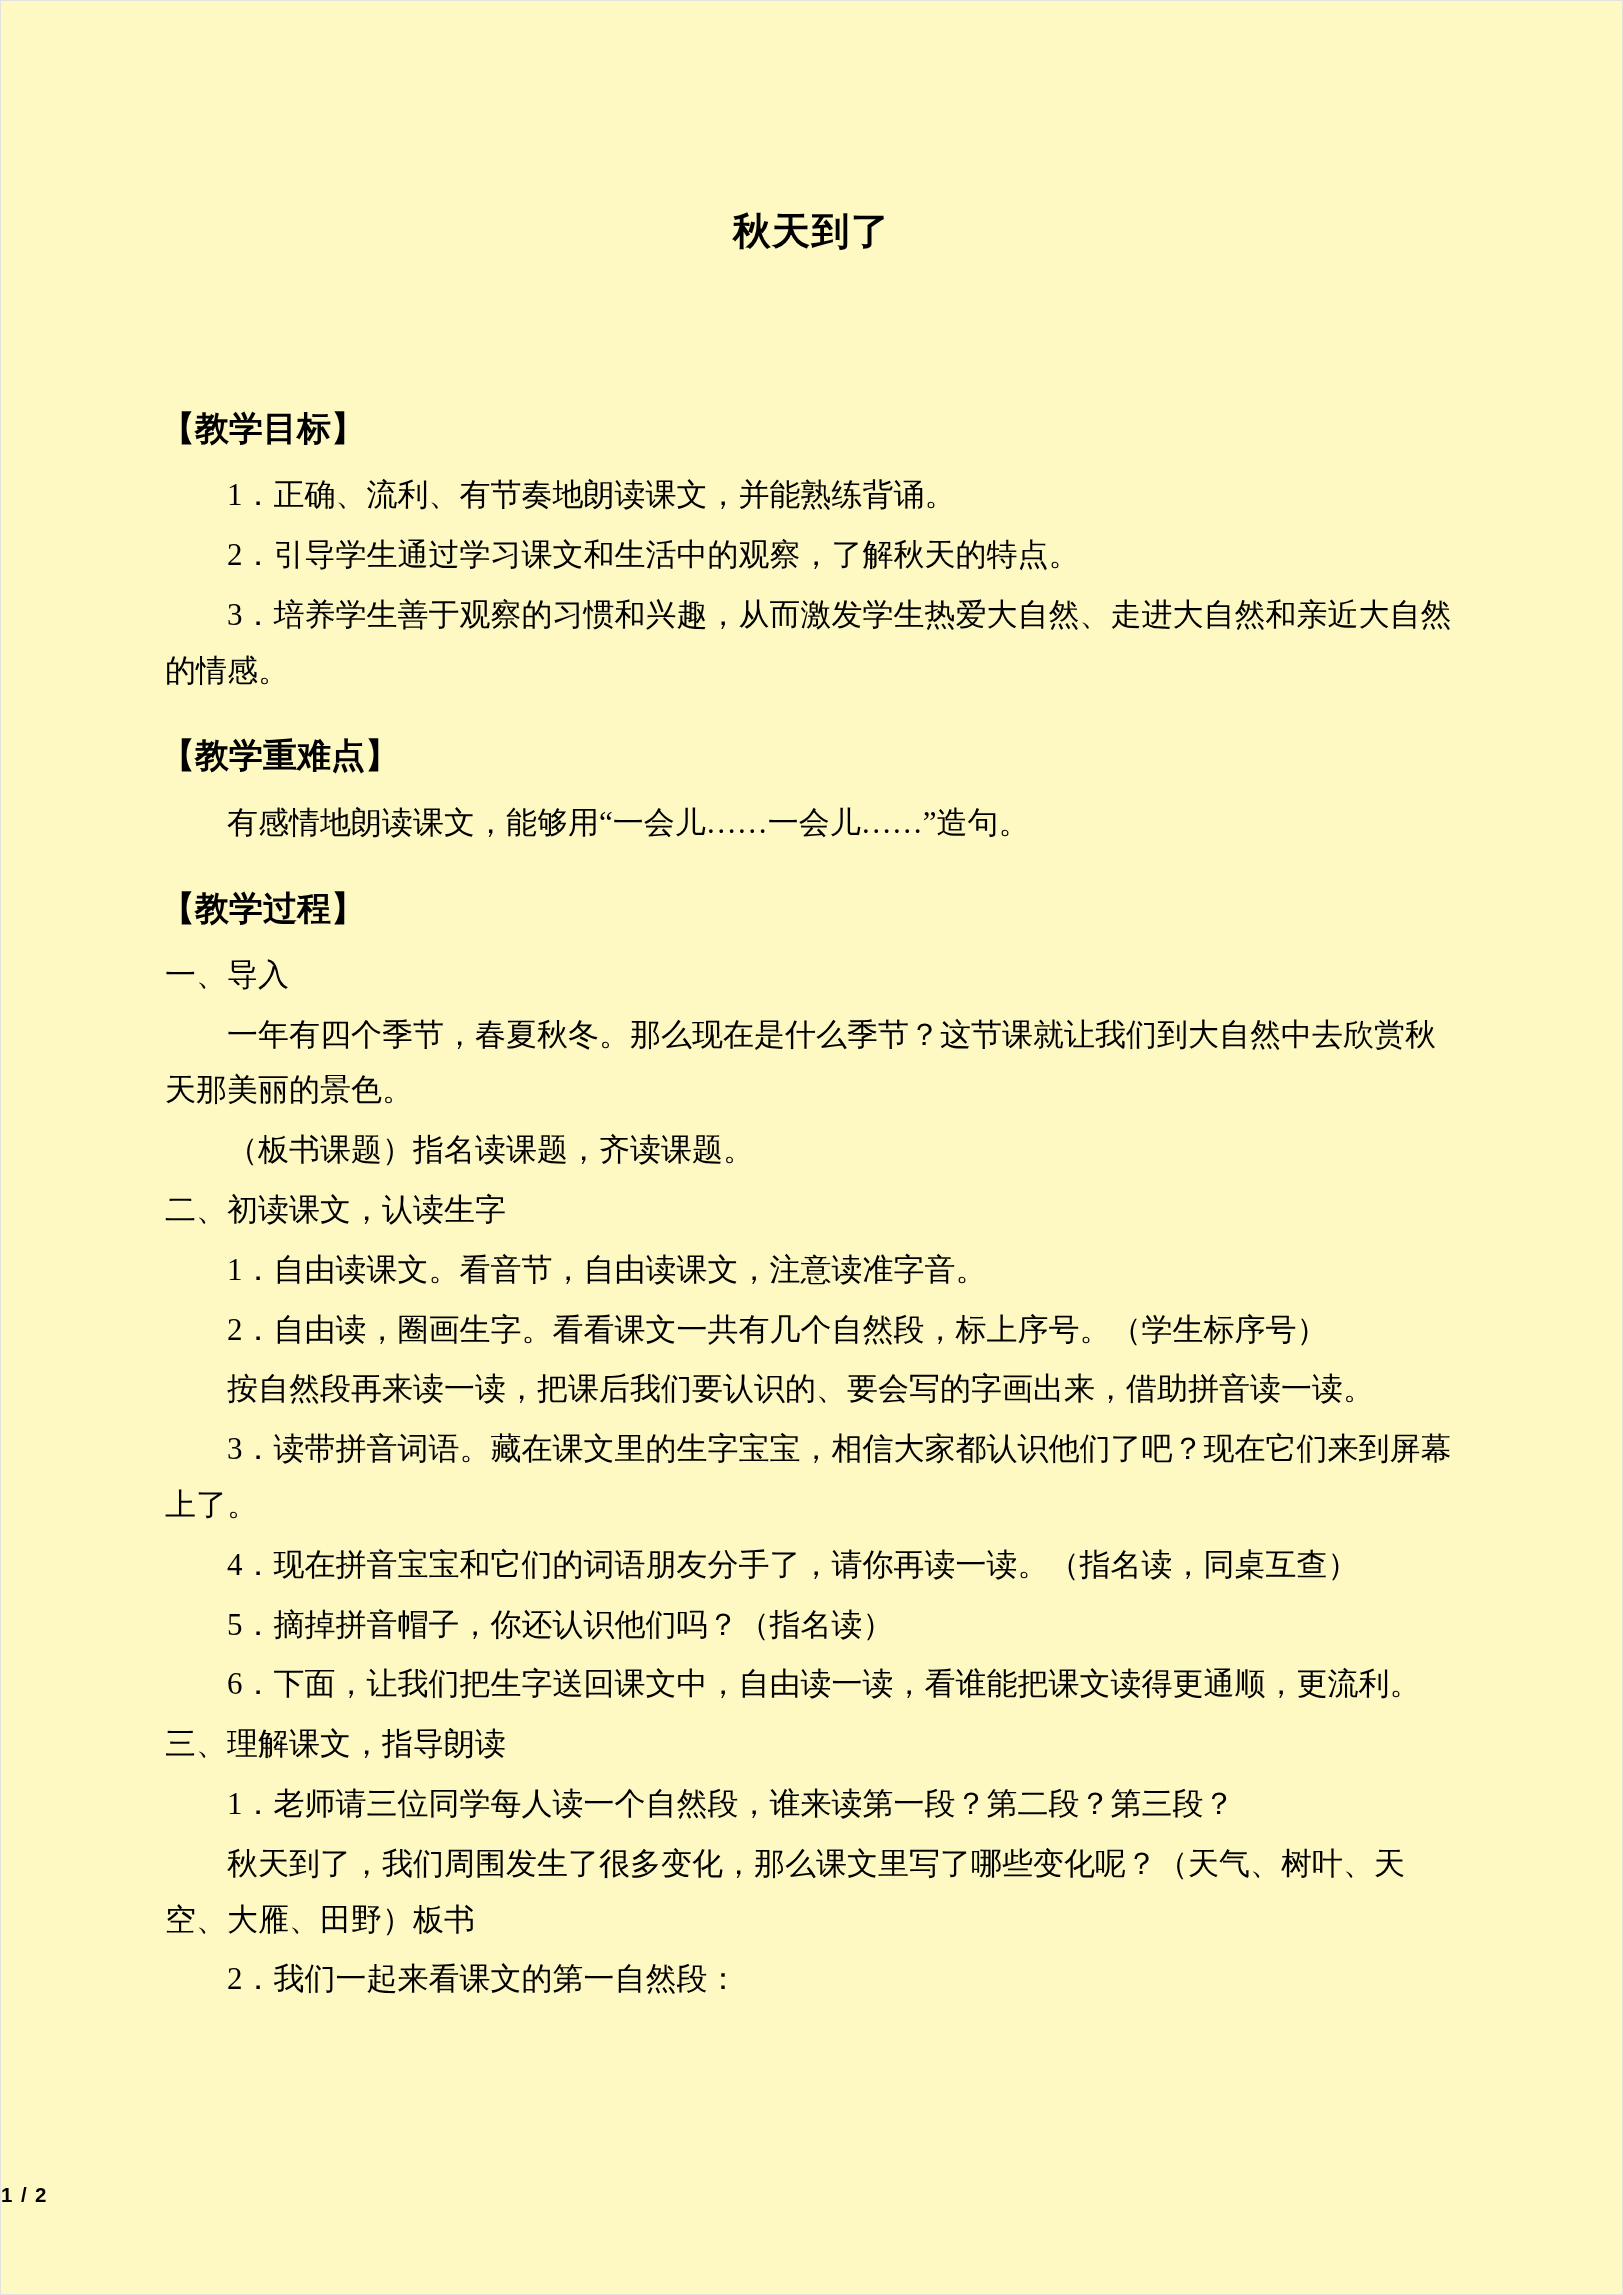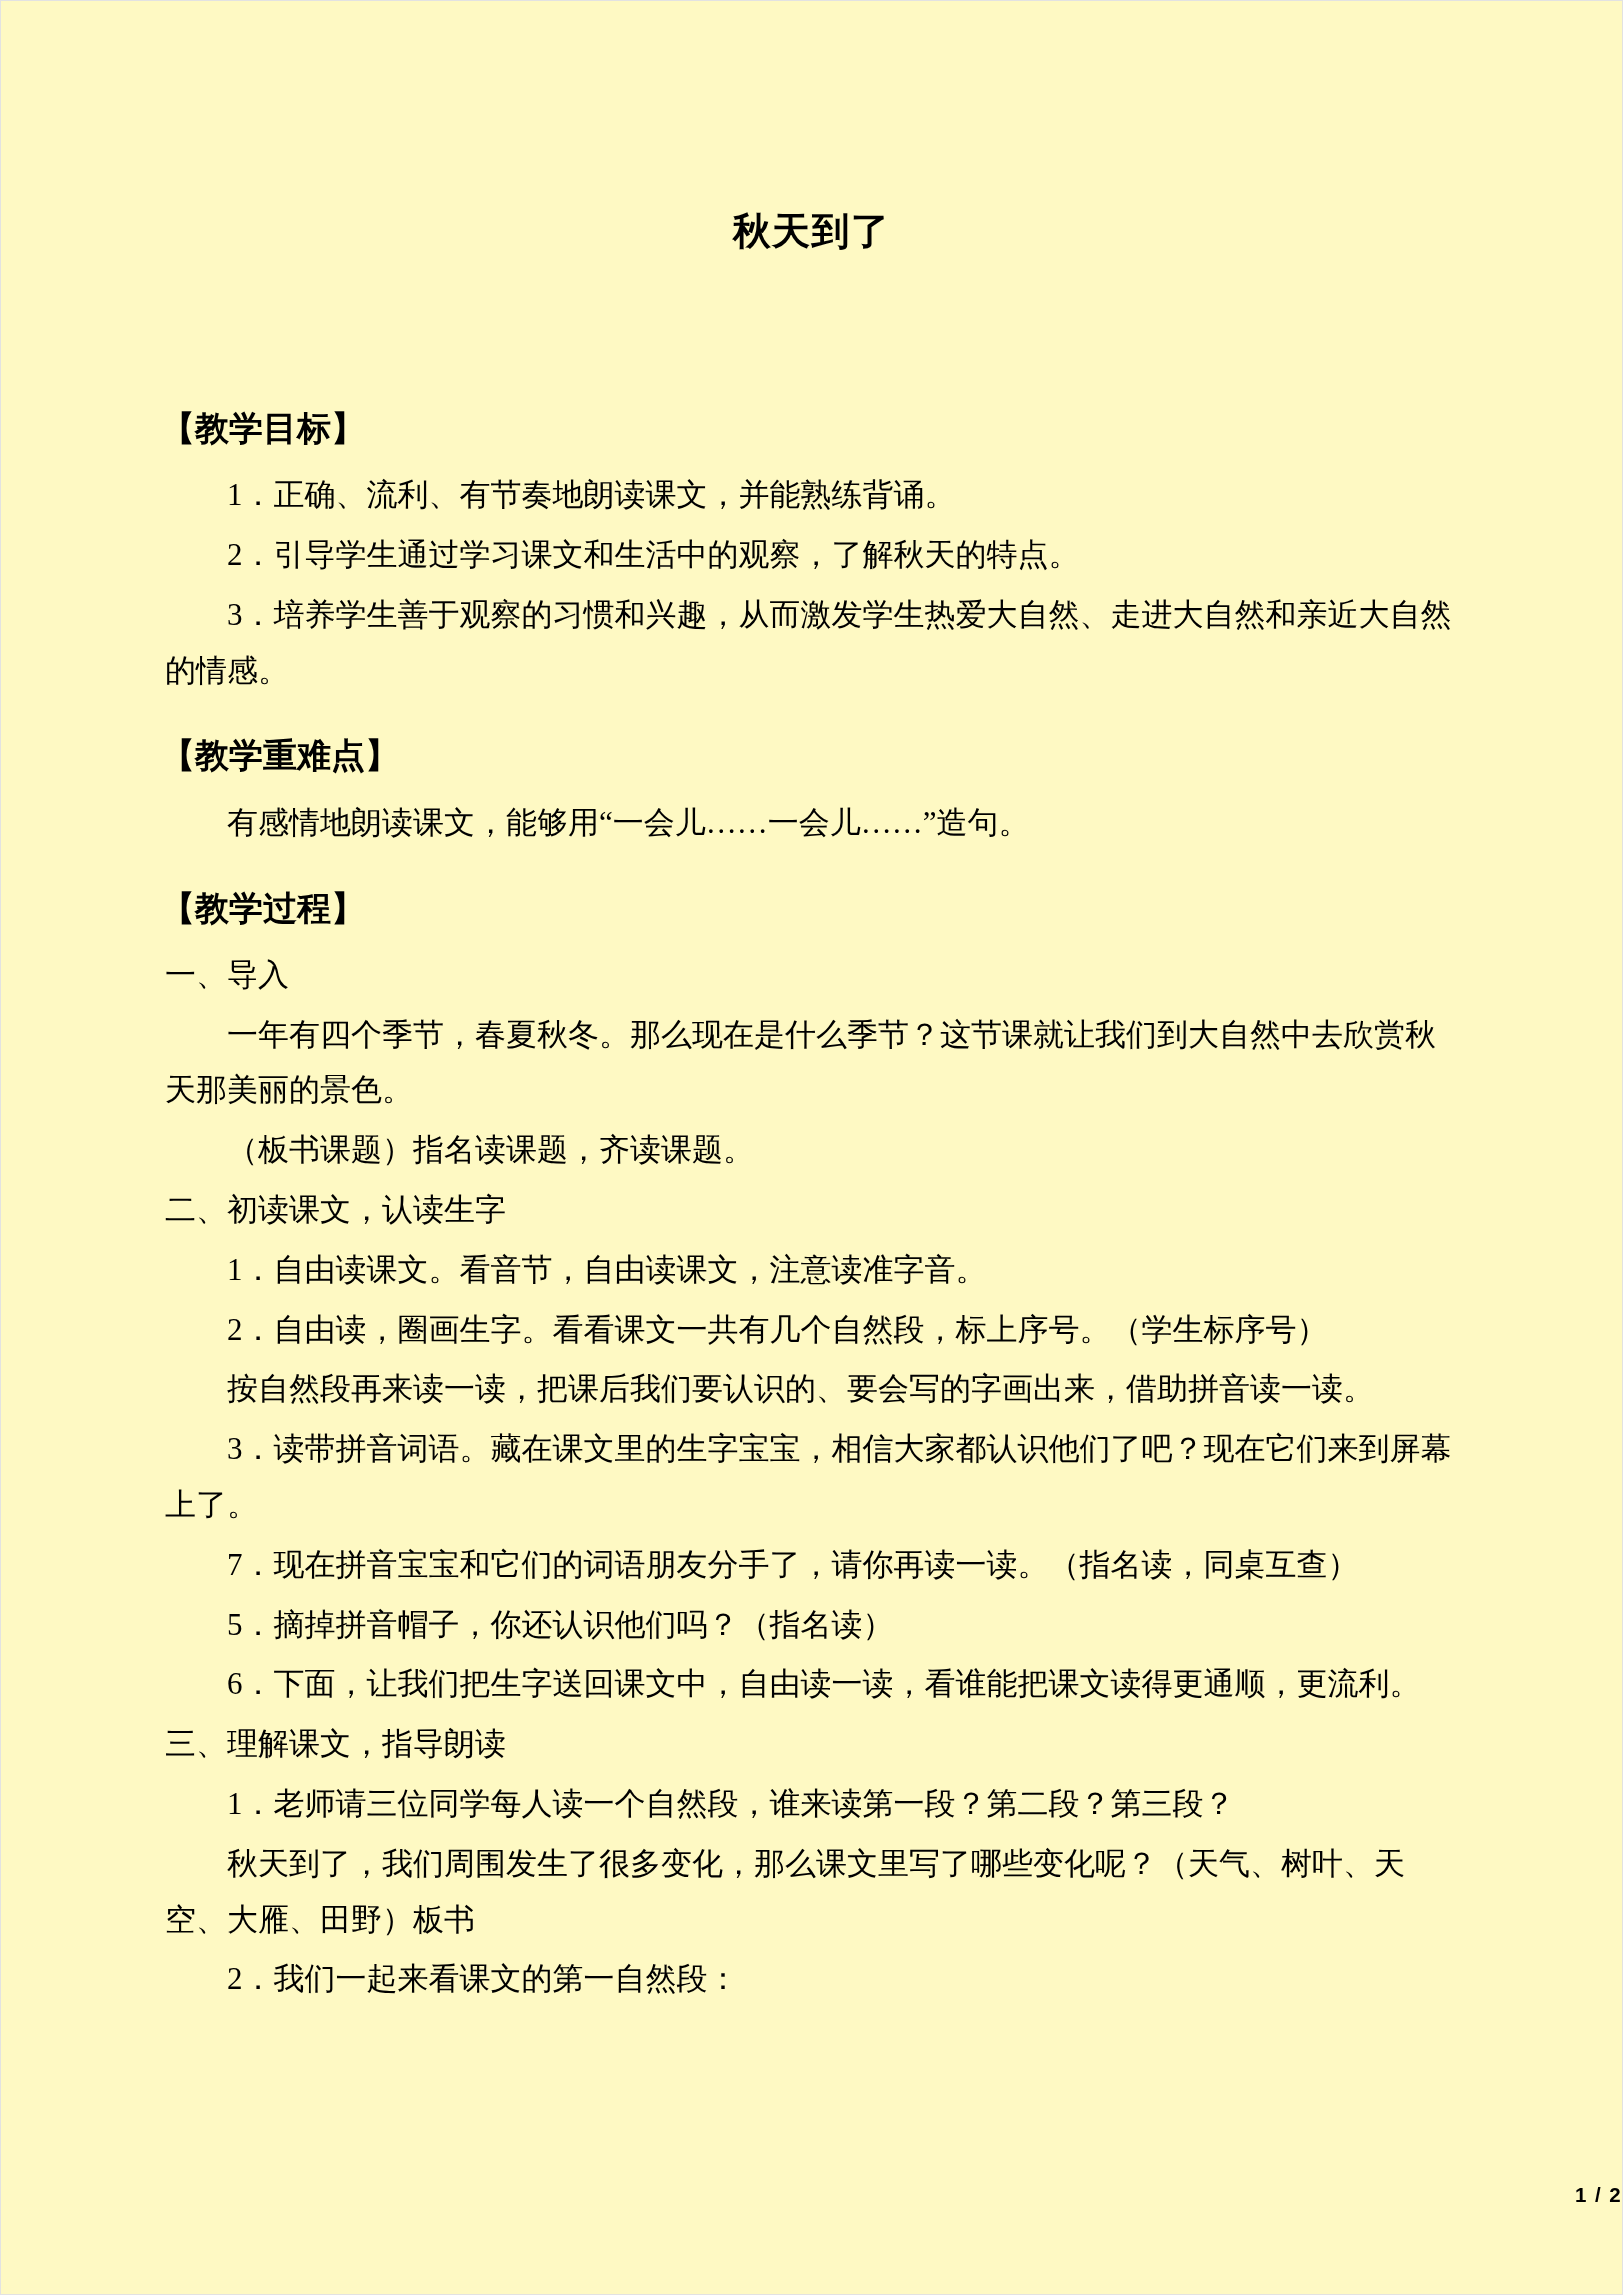--- a/index.html
+++ b/index.html
@@ -44,21 +44,21 @@
     text-indent: 0;
   }
   .para {
     text-indent: 2em;
   }
   .footer {
     position: absolute;
     left: 0;
     right: 0;
     bottom: 87px;
-    text-align: right;
+    text-align: left;
     font-family: "Liberation Sans", "DejaVu Sans", sans-serif;
     font-size: 20.5px;
     font-weight: bold;
     letter-spacing: 1.4px;
   }
 </style>
 </head>
 <body>
 
 <div class="page">
@@ -73,21 +73,21 @@
       <div class="block para">有感情地朗读课文，能够用“一会儿……一会儿……”造句。</div>
       <div class="block heading">【教学过程】</div>
       <div class="block sub">一、导入</div>
       <div class="block para">一年有四个季节，春夏秋冬。那么现在是什么季节？这节课就让我们到大自然中去欣赏秋天那美丽的景色。</div>
       <div class="block para">（板书课题）指名读课题，齐读课题。</div>
       <div class="block sub">二、初读课文，认读生字</div>
       <div class="block para">1．自由读课文。看音节，自由读课文，注意读准字音。</div>
       <div class="block para">2．自由读，圈画生字。看看课文一共有几个自然段，标上序号。（学生标序号）</div>
       <div class="block para">按自然段再来读一读，把课后我们要认识的、要会写的字画出来，借助拼音读一读。</div>
       <div class="block para">3．读带拼音词语。藏在课文里的生字宝宝，相信大家都认识他们了吧？现在它们来到屏幕上了。</div>
-      <div class="block para">7．现在拼音宝宝和它们的词语朋友分手了，请你再读一读。（指名读，同桌互查）</div>
+      <div class="block para">4．现在拼音宝宝和它们的词语朋友分手了，请你再读一读。（指名读，同桌互查）</div>
       <div class="block para">5．摘掉拼音帽子，你还认识他们吗？（指名读）</div>
       <div class="block para">6．下面，让我们把生字送回课文中，自由读一读，看谁能把课文读得更通顺，更流利。</div>
       <div class="block sub">三、理解课文，指导朗读</div>
       <div class="block para">1．老师请三位同学每人读一个自然段，谁来读第一段？第二段？第三段？</div>
       <div class="block para">秋天到了，我们周围发生了很多变化，那么课文里写了哪些变化呢？（天气、树叶、天空、大雁、田野）板书</div>
       <div class="block para">2．我们一起来看课文的第一自然段：</div>
     </div>
 
   <div class="footer">1 / 2</div>
 </div>

